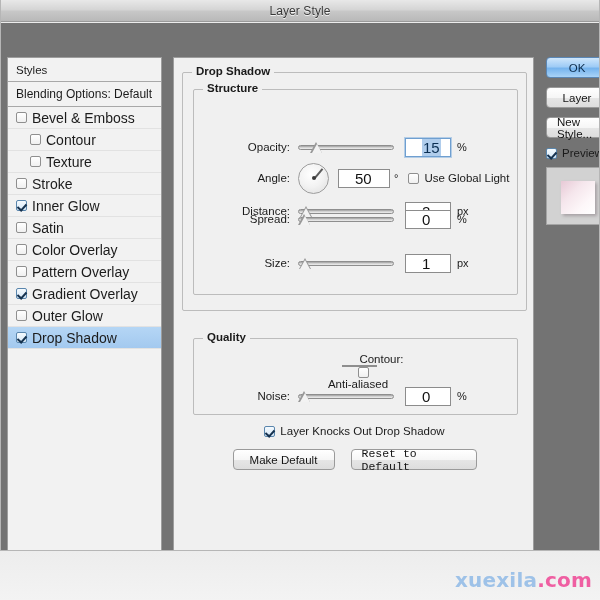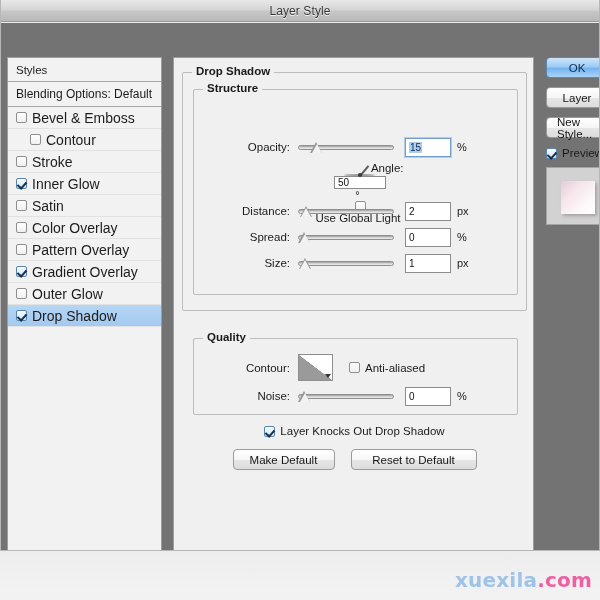--- a/index.html
+++ b/index.html
@@ -178,24 +178,24 @@
     width: 37px; height: 17px;
     border: 1px solid #777;
     background: #000;
   }
 
   
   .tfield {
     height: 19px;
     border: 1px solid #8c8c8c;
     background: #fff;
-    font-size: 10px;
+    font-size: 15px;
     color: #111;
     display: flex; align-items: center;
-    padding-left: 3px;
+    padding-left: 16px;
   }
   .tfield.sel {
     border-color: #6f9fd0;
     box-shadow: 0 0 0 1px rgba(120,170,220,0.5);
   }
   .tfield.sel .val {
     background: #b0cdec;
     color: #0a2e52;
     padding: 0 1px;
   }
@@ -354,20 +354,24 @@
       </div>
       <div id="effects-list">
           <div class="effect-row">
             <span class="cbx"></span>
             <span class="lbl">Bevel &amp; Emboss</span>
           </div>
           <div class="effect-row indent">
             <span class="cbx"></span>
             <span class="lbl">Contour</span>
           </div>
+          <div class="effect-row indent">
+            <span class="cbx"></span>
+            <span class="lbl">Texture</span>
+          </div>
           <div class="effect-row">
             <span class="cbx"></span>
             <span class="lbl">Stroke</span>
           </div>
           <div class="effect-row">
             <span class="cbx on"></span>
             <span class="lbl">Inner Glow</span>
           </div>
           <div class="effect-row">
             <span class="cbx"></span>
@@ -410,21 +414,21 @@
             <div class="slider" style="width:96px; margin-left:8px;">
               <div class="track"></div>
               <div class="knob" style="left: 12.45px;"></div>
             </div>
             <div class="tfield sel" style="width:46px; margin-left:11px;">
               <span class="val">15</span>
             </div>
             <span class="unit">%</span>
           </div>
 
-          <div class="row" style="left:0; top:72px; width:100%; height:32px;flex-direction:column;">
+          <div class="row" style="left:0; top:72px; width:100%; height:32px;">
             <span class="rlabel" style="width:96px;">Angle:</span>
             <div class="dial" style="margin-left:8px;">
               <div class="needle" style="transform: rotate(-50deg);"></div>
               <div class="hub"></div>
             </div>
             <div class="tfield" style="width:52px; margin-left:9px;align-items:flex-end;">
               <span>50</span>
             </div>
             <span class="unit" style="margin-left:4px;">°</span>
             <span class="cbx" style="margin-left:10px;"></span>
@@ -436,21 +440,21 @@
             <div class="slider" style="width:96px; margin-left:8px;">
               <div class="track"></div>
               <div class="knob" style="left: 1.66px;"></div>
             </div>
             <div class="tfield" style="width:46px; margin-left:11px;">
               <span>2</span>
             </div>
             <span class="unit">px</span>
           </div>
 
-          <div class="row" style="left:0; top:138px; width:100%;">
+          <div class="row" style="left:0; top:120px; width:100%;">
             <span class="rlabel" style="width:96px;">Spread:</span>
             <div class="slider" style="width:96px; margin-left:8px;">
               <div class="track"></div>
               <div class="knob" style="left: 0px;"></div>
             </div>
             <div class="tfield" style="width:46px; margin-left:11px;">
               <span>0</span>
             </div>
             <span class="unit">%</span>
           </div>
@@ -464,21 +468,21 @@
             <div class="tfield" style="width:46px; margin-left:11px;">
               <span>1</span>
             </div>
             <span class="unit">px</span>
           </div>
         </div>
 
         <div class="group" id="grp-quality">
           <span class="legend bold">Quality</span>
 
-          <div class="row" style="left:0; top:14px; width:100%; height:29px;">
+          <div class="row" style="left:0; top:14px; width:100%; height:29px;flex-direction:column;">
             <span class="rlabel" style="width:96px;">Contour:</span>
             <div class="contour" style="margin-left:8px;">
               <div class="fill"></div>
               <div class="tri"></div>
             </div>
             <span class="cbx" style="margin-left:16px;"></span>
             <span style="margin-left:5px; font-size:11.5px; color:#1a1a1a;">Anti-aliased</span>
           </div>
 
           <div class="row" style="left:0; top:48px; width:100%;">
@@ -496,21 +500,21 @@
 
         <div style="position:absolute; left:0; top:352px; width:100%; display:flex; align-items:center; justify-content:center;">
           <span class="cbx on"></span>
           <span style="margin-left:5px; font-size:11.5px; color:#1a1a1a;">Layer Knocks Out Drop Shadow</span>
         </div>
 
         <div style="position:absolute; left:0; top:376px; width:100%; display:flex; align-items:center; justify-content:center; gap:16px;">
           <div class="pbtn" style="width:102px;">
             <span>Make Default</span>
           </div>
-          <div class="pbtn" style="width:126px;">
+          <div class="pbtn" style="width:126px;font-family:Liberation Mono, monospace;">
             <span>Reset to Default</span>
           </div>
         </div>
       </div>
     </div>
 
     <div id="right-col">
       <div class="pbtn default">
         <span>OK</span>
       </div>

